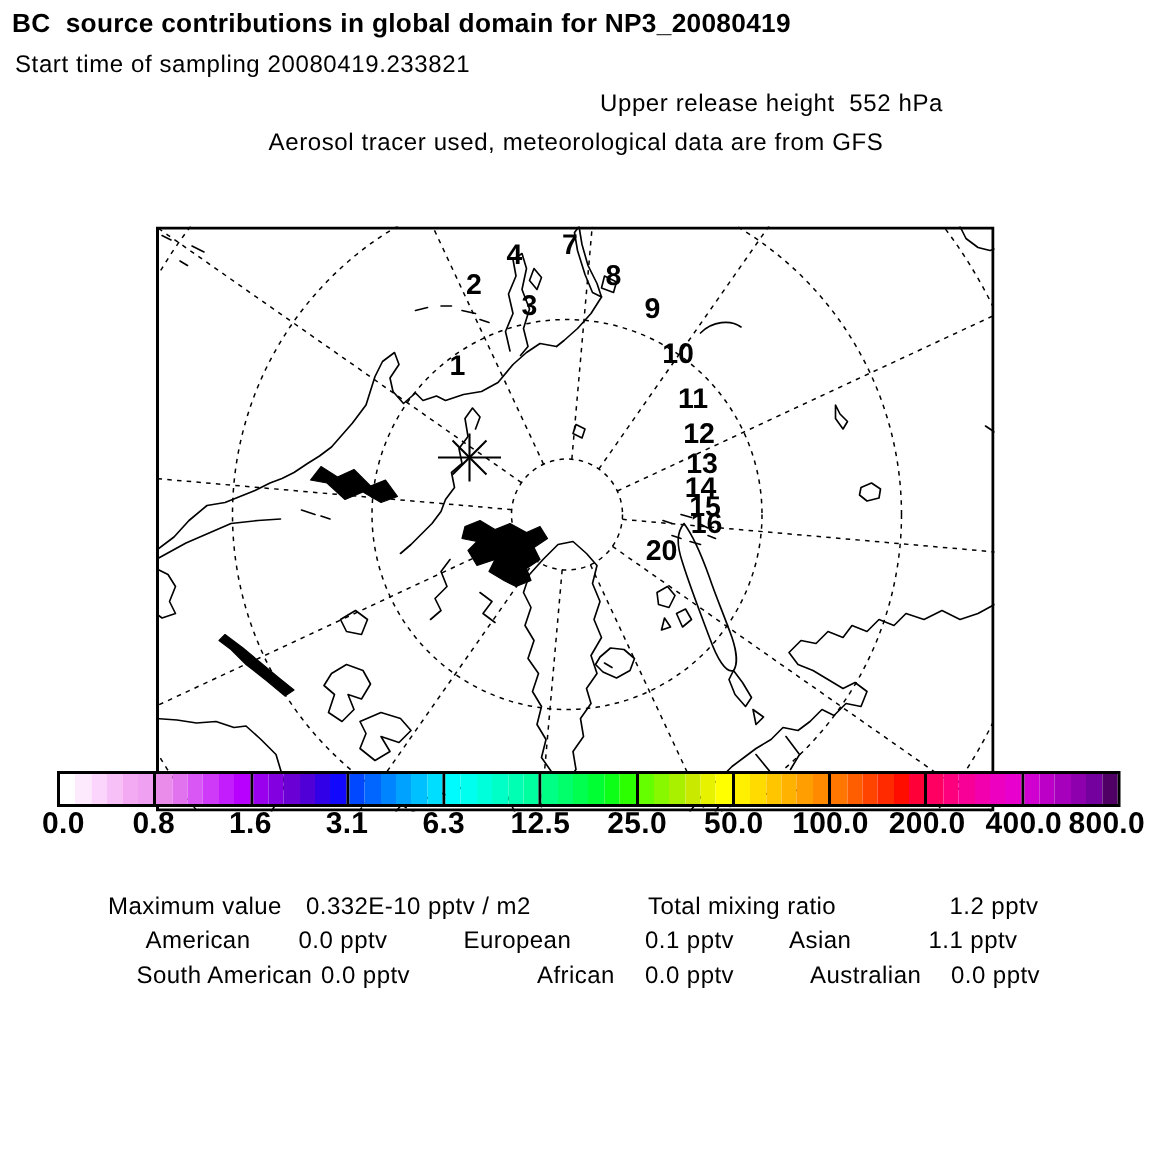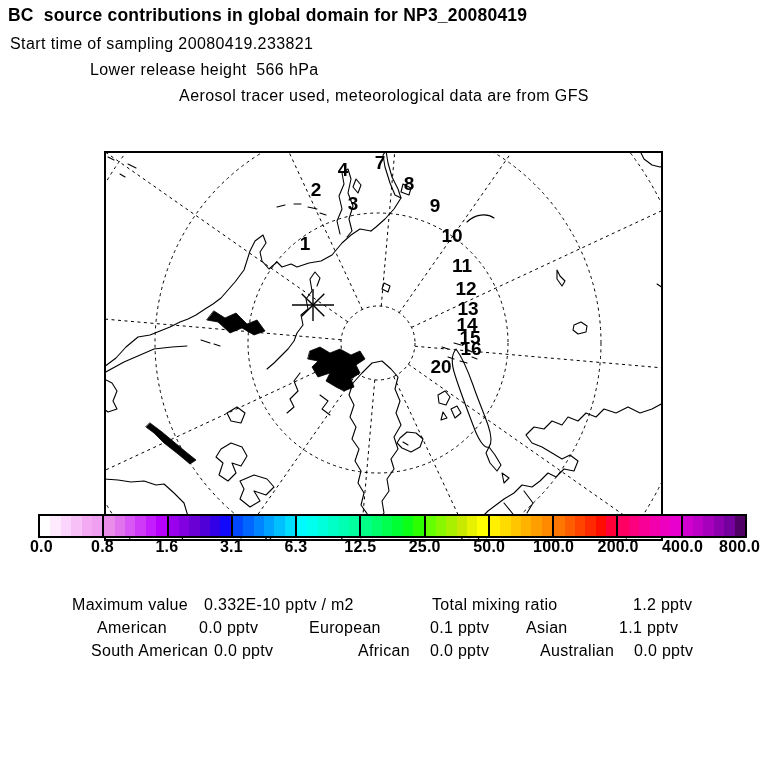--- a/index.html
+++ b/index.html
@@ -17,34 +17,34 @@
   #coasts path.fill{fill:#000;stroke:#000;stroke-width:.8;}
   #frame{fill:none;stroke:#000;stroke-width:2;}
   #traj text{font-family:"Liberation Sans",sans-serif;font-weight:bold;font-size:19px;fill:#000;text-anchor:middle;}
   .star{stroke:#000;stroke-width:1.4;}
   .cbar{left:38px;top:514px;width:709px;height:24px;display:flex;box-sizing:border-box;
         border:2.5px solid #000;}
   .cseg{flex:1;display:flex;border-left:2px solid #000;}
   .cseg:first-child{border-left:none;}
   .ccell{flex:1;}
   .cticks{left:38px;top:538px;width:709px;height:18px;}
-  .ctick{position:absolute;top:0;transform:translateX(-50%);font-size:16px;font-weight:bold;letter-spacing:.2px;white-space:pre;}
+  .ctick{position:absolute;top:0;transform:translateX(-50%);font-size:20px;font-weight:bold;letter-spacing:.2px;white-space:pre;}
   .cunit{left:38px;top:561px;width:709px;text-align:center;font-size:16.5px;font-weight:bold;letter-spacing:.4px;}
   .stat{font-size:16px;letter-spacing:.3px;}
 </style>
 </head>
 <body>
 
 <div class="page">
 
   <div class="abs title">BC  source contributions in global domain for NP3_20080419</div>
 
   <div class="abs h2" style="left:10px;">Start time of sampling 20080419.233821</div>
 
-  <div class="abs h3" style="left:90px;">Lower release height  566 hPa</div>
+  <div class="abs h3" style="left:400px;">Upper release height  552 hPa</div>
 
   <div class="abs h4">Aerosol tracer used, meteorological data are from GFS</div>
 
   <div class="abs map">
     <svg id="map-svg" width="559" height="390" viewBox="0 0 559 390">
       <g id="graticule">
           <circle cx="274" cy="192" r="37"></circle>
           <circle cx="274" cy="192" r="130"></circle>
           <circle cx="274" cy="192" r="223"></circle>
           <circle cx="274" cy="192" r="316"></circle>

